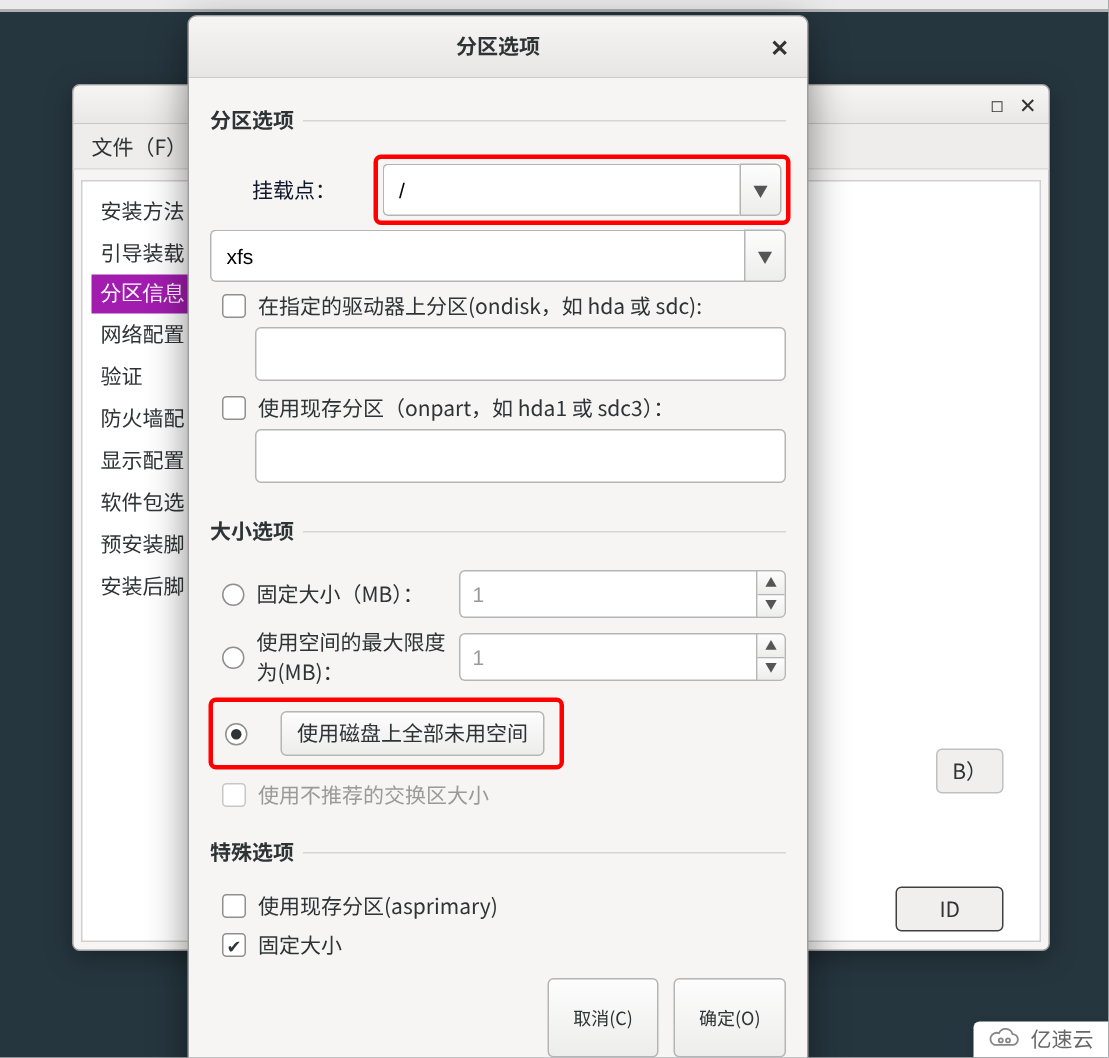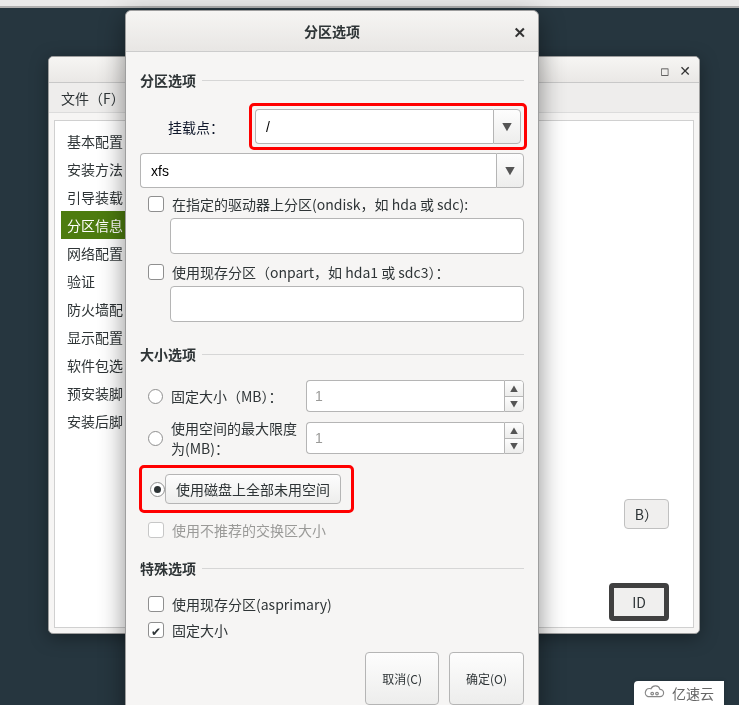--- a/index.html
+++ b/index.html
@@ -67,40 +67,41 @@
   .parent-nav {
     position: absolute;
     top: 6px; left: 6px;
     width: 80px;
   }
   .parent-nav .item {
     padding: 4px 6px;
     white-space: nowrap;
   }
   .parent-nav .item.sel {
-    background: #4d7c0f;
+    background: #a21caf;
     color: #fff;
+    font-family: Liberation Serif, serif;
   }
   .parent-rightbtn {
     position: absolute;
     right: 24px;
     bottom: 98px;
     border: 1px solid #c0c0c0;
     background: #f0efee;
     border-radius: 4px;
     padding: 4px 10px;
   }
   .parent-rightbtn2 {
     position: absolute;
     right: 24px;
     bottom: 6px;
-    border: 5px solid #404040;
+    border: 1px solid #404040;
     background: #f0efee;
     border-radius: 4px;
-    padding: 4px 18px;
+    padding: 4px 28px;
   }
 
   
   .dialog {
     position: absolute;
     left: 125px;
     top: 10px;
     width: 414px;
     background: #f6f5f4;
     border: 1px solid #9e9e9e;
@@ -287,21 +288,21 @@
     border: 1px solid #b5b5b5;
     border-radius: 4px;
     background: linear-gradient(#fdfdfd,#ededec);
     padding: 17px 16px;
     font-size: 12px;
     cursor: pointer;
   }
 
   .watermark {
     position: absolute;
-    right: 15px; bottom: 0;
+    right: 0; bottom: 0;
     background: #fff;
     border-radius: 4px 0 0 0;
     padding: 2px 10px 2px 8px;
     display: flex;
     align-items: center;
     gap: 6px;
     font-size: 14px;
     color: #666;
     box-shadow: 0 0 4px rgba(0,0,0,.15);
   }
@@ -315,21 +316,20 @@
 <div class="parent-win">
   <div class="parent-titlebar">
     <span style="font-size:11px;">◻</span>
     <span>✕</span>
   </div>
   <div class="parent-menubar">
     <span>文件（F）</span>
   </div>
   <div class="parent-body">
     <div class="parent-nav" id="parent-nav">
-        <div class="item">基本配置</div>
         <div class="item">安装方法</div>
         <div class="item">引导装载</div>
         <div class="item sel">分区信息</div>
         <div class="item">网络配置</div>
         <div class="item">验证</div>
         <div class="item">防火墙配</div>
         <div class="item">显示配置</div>
         <div class="item">软件包选</div>
         <div class="item">预安装脚</div>
         <div class="item">安装后脚</div>
@@ -399,21 +399,21 @@
         <span>使用空间的最大限度为(MB)：</span>
         <div class="spin">
           <input disabled="" value="1" style="">
           <div class="btns">
             <div>▲</div>
             <div>▼</div>
           </div>
         </div>
       </div>
 
-      <div class="hl-red" style="display:inline-flex;align-items:center;gap:0;padding:6px 10px 6px 8px;margin:4px 0 4px 2px;">
+      <div class="hl-red" style="display:inline-flex;align-items:center;gap:22px;padding:6px 10px 6px 8px;margin:4px 0 4px 2px;">
         <div class="radio checked"></div>
         <span class="radio-label-btn">使用磁盘上全部未用空间</span>
       </div>
 
       <div class="chk-row disabled">
         <div class="checkbox"></div>
         <span>使用不推荐的交换区大小</span>
       </div>
     </fieldset>
 

